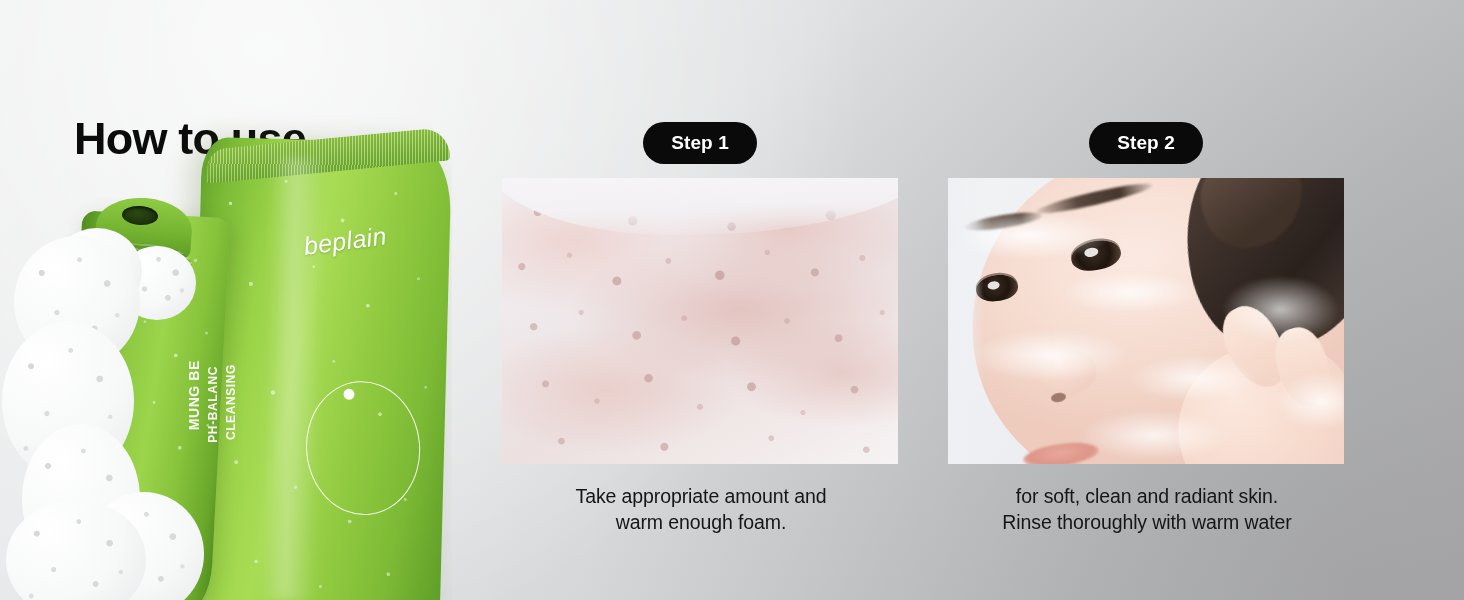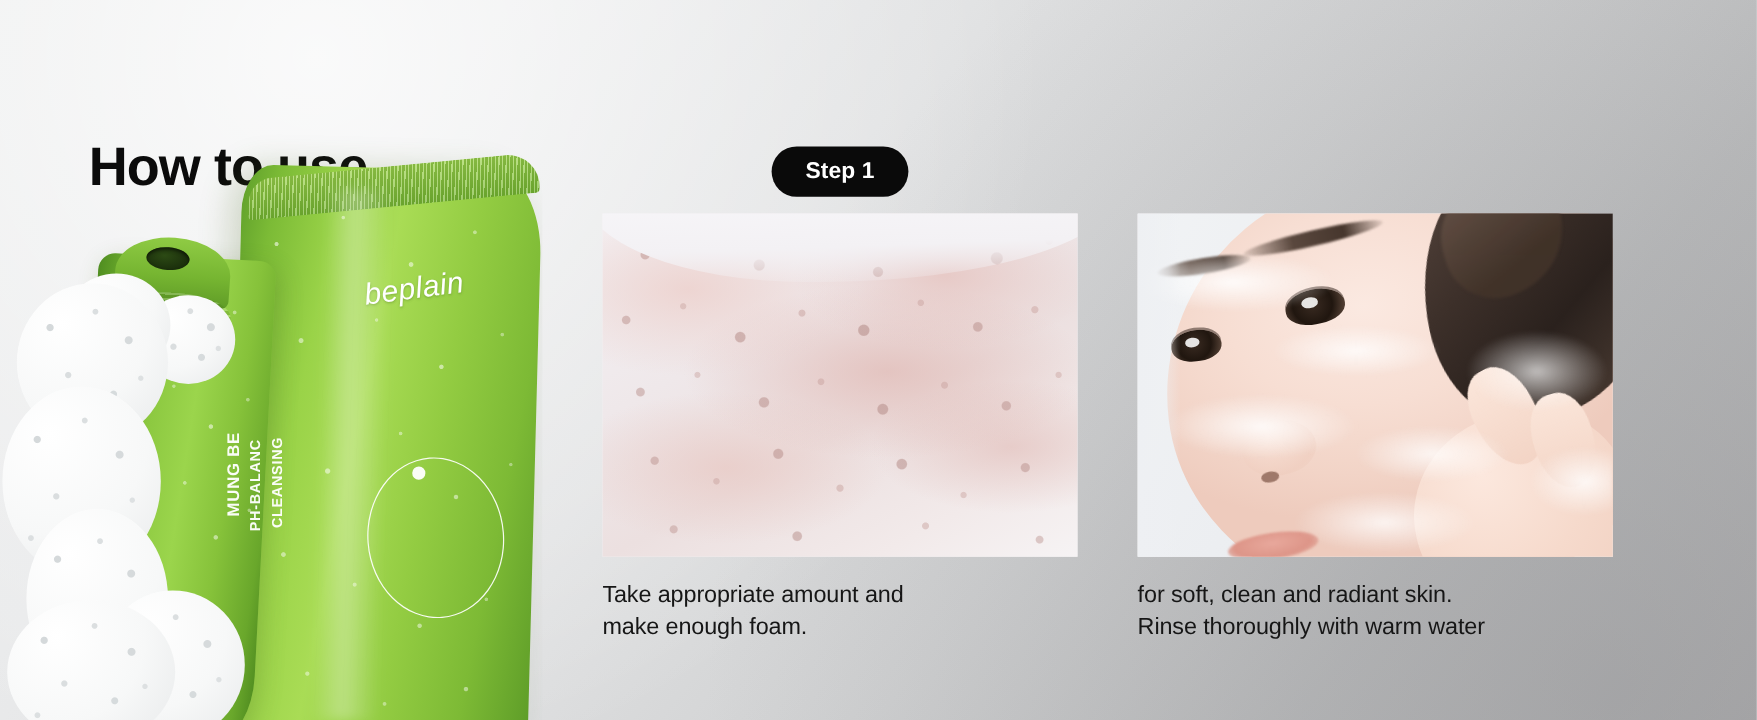--- a/index.html
+++ b/index.html
@@ -509,20 +509,21 @@
     left: 0; top: 0; bottom: 0;
     width: 9%;
     background: linear-gradient(90deg, #eef0f3 0%, rgba(238,240,243,0.4) 70%, rgba(238,240,243,0) 100%);
   }
 
   .caption {
     position: absolute;
     top: 483px;
     left: 0;
     width: 398px;
+    text-align: center;
     font-size: 19.5px;
     line-height: 26px;
     color: #161616;
     letter-spacing: -0.1px;
   }
   .caption-line { display: block; }
 </style>
 </head>
 <body>
 
@@ -578,25 +579,26 @@
 
   <div class="step step-1">
     <div class="badge">Step 1</div>
     <div class="photo">
       <div class="photo-foam"></div>
       <div class="photo-foam-bubbles"></div>
       <div class="photo-foam-top"></div>
     </div>
     <div class="caption">
       <span class="caption-line">Take appropriate amount and</span>
-      <span class="caption-line">make enough foam.</span>
+      <span class="caption-line">warm enough foam.</span>
     </div>
   </div>
 
   <div class="step step-2">
+    <div class="badge">Step 2</div>
     <div class="photo">
       <div class="photo-face">
         <div class="face-bg"></div>
         <div class="face-skin"></div>
         <div class="face-hair"></div>
         <div class="face-hair-2"></div>
         <div class="brow brow-l"></div>
         <div class="brow brow-r"></div>
         <div class="eye eye-l"></div>
         <div class="eye eye-r"></div>

